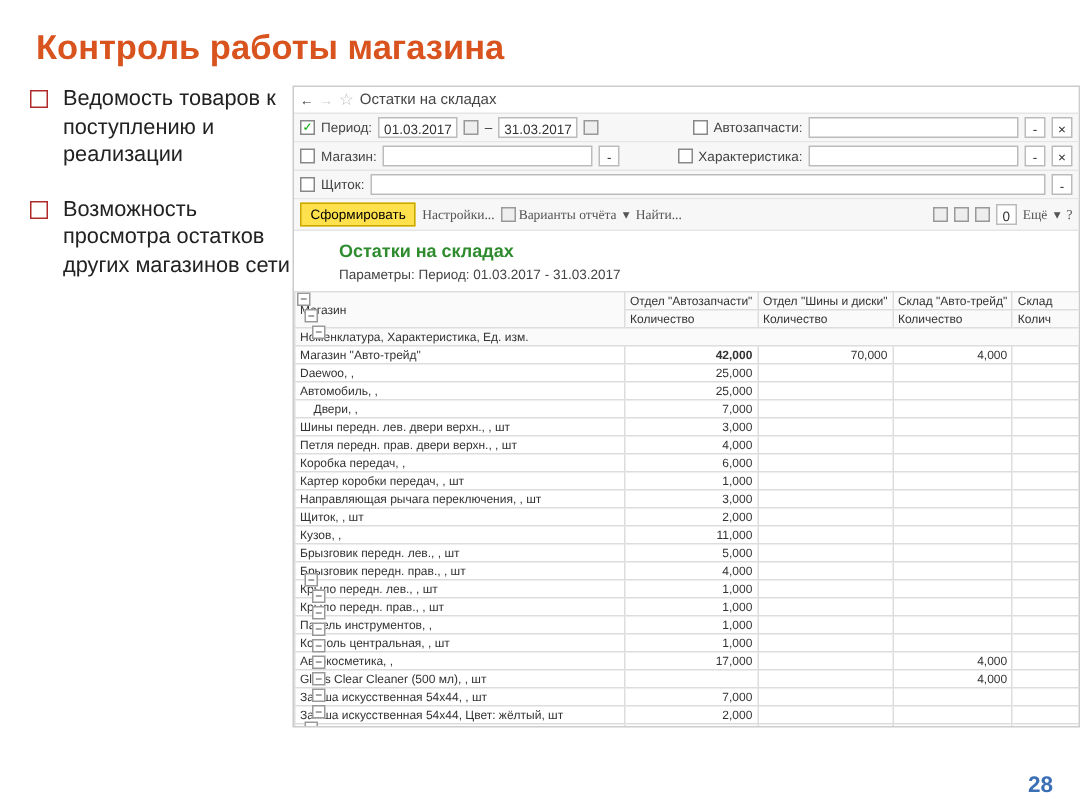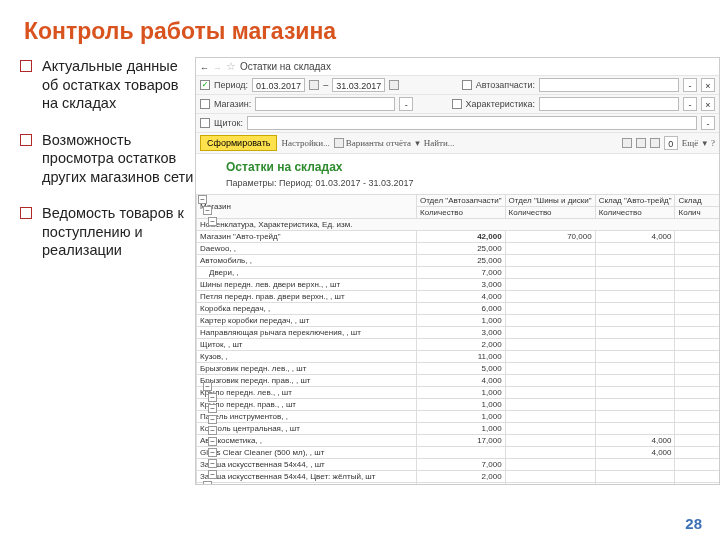--- a/index.html
+++ b/index.html
@@ -39,23 +39,22 @@
   .ind4 { padding-left: 38px; }
   .spacer { flex: 1; }
 </style>
 </head>
 <body>
 
 <div class="slide-title">Контроль работы магазина</div>
 
 <div class="content">
   <ul class="bullets">
-    <li>Актуальные данные об остатках товаров на складах</li>
+    <li>Ведомость товаров к поступлению и реализации</li>
     <li>Возможность просмотра остатков других магазинов сети</li>
-    <li>Ведомость товаров к поступлению и реализации</li>
   </ul>
 
   <div class="app">
 
     <div class="toolbar-row first">
       <span>←</span>
       <span style="color:#ccc;">→</span>
       <span class="star">☆</span>
       <span class="tab-title">Остатки на складах</span>
     </div>

